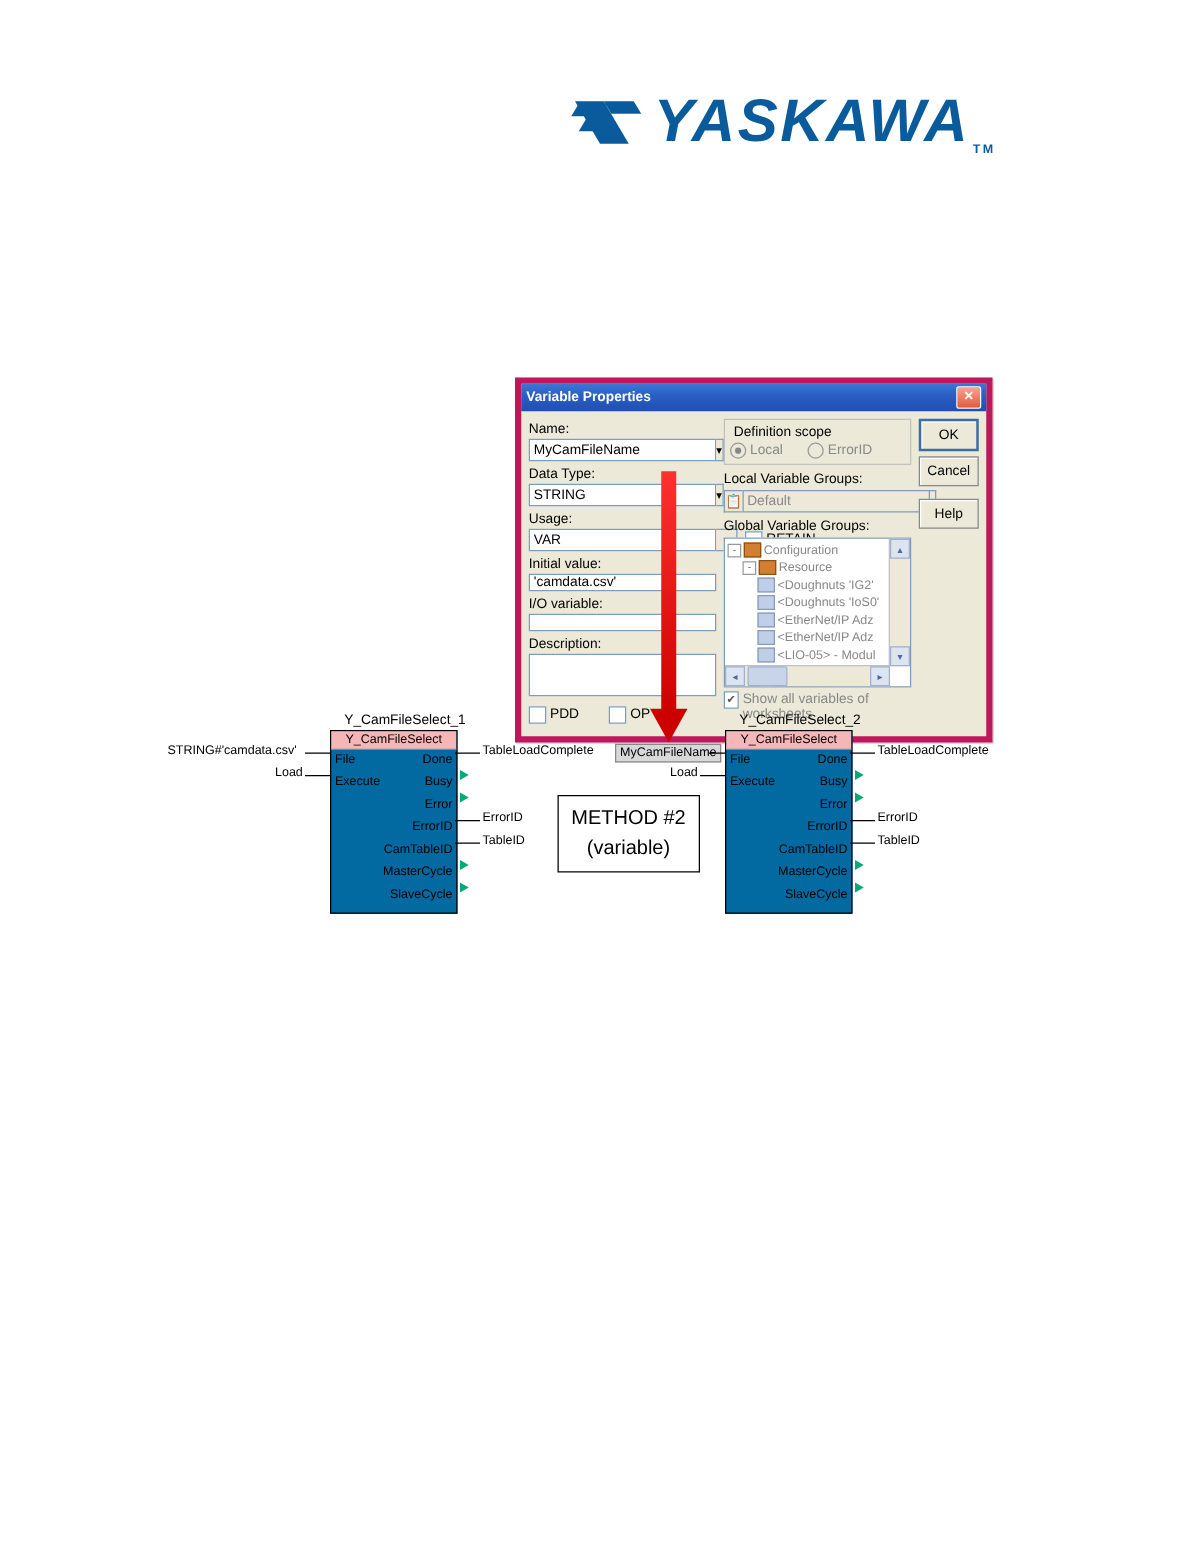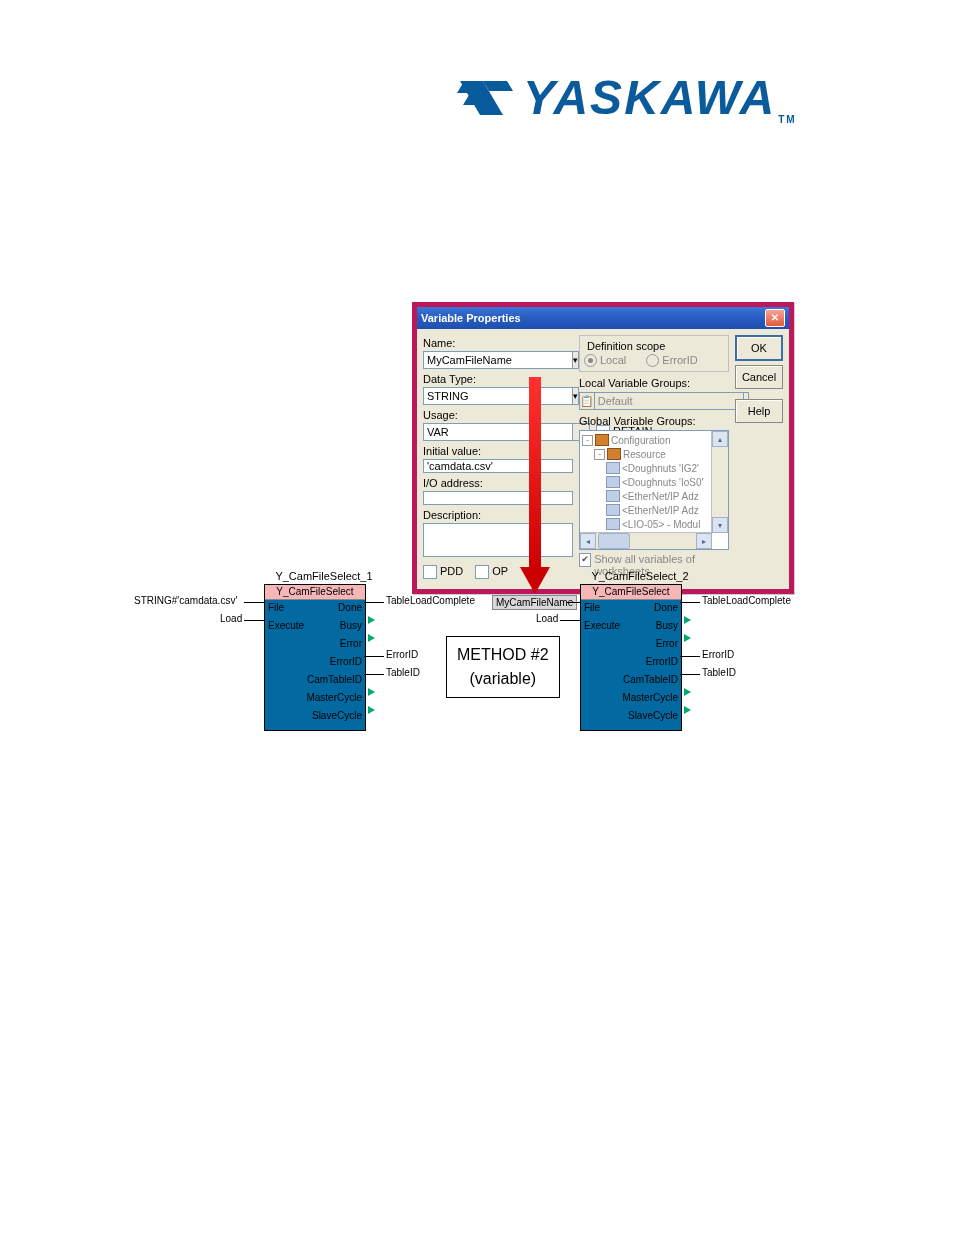--- a/index.html
+++ b/index.html
@@ -46,21 +46,21 @@
 .folder-icon{width:12px;height:10px;background:#d08030;border:1px solid #905010}
 .item-icon{width:12px;height:10px;background:#bfcfe8;border:1px solid #8899bb}
 .tree-scroll-v{position:absolute;right:0;top:0;bottom:16px;width:16px;background:#ece9d8;border-left:1px solid #c0c0c0;display:flex;flex-direction:column;justify-content:space-between}
 .tree-scroll-h{position:absolute;left:0;right:16px;bottom:0;height:16px;background:#ece9d8;border-top:1px solid #c0c0c0;display:flex;justify-content:space-between}
 .scroll-btn{width:16px;height:16px;background:#dce4f0;border:1px solid #a0b0d0;display:flex;align-items:center;justify-content:center;font-size:8px;color:#4a6aa0;box-sizing:border-box}
 .scroll-thumb-h{position:absolute;left:18px;bottom:0;width:30px;height:14px;background:#c8d4e8;border:1px solid #a0b0d0;border-radius:2px}
 
 .btn{height:22px;border:1px solid #888;background:#ece9d8;font-size:11px;display:flex;align-items:center;justify-content:center;box-shadow:inset 1px 1px 0 #fff}
 .btn.default{border:2px solid #3b6ea5}
 
-.flex-row{display:flex;gap:12px;margin-top:6px}
+.flex-row{display:flex;gap:24px;margin-top:6px}
 
 
 .arrow{position:absolute;left:525px;top:377px;width:20px;height:217px}
 .arrow-shaft{position:absolute;left:4px;top:0;width:12px;height:195px;background:linear-gradient(#ff3030,#cc0000)}
 .arrow-head{position:absolute;left:-5px;top:190px;width:0;height:0;border-left:15px solid transparent;border-right:15px solid transparent;border-top:27px solid #cc0000}
 
 
 .diagram{position:absolute;left:124px;top:570px;width:680px;height:170px}
 .instance-label{position:absolute;font-size:11px;color:#000;text-align:center}
 .fb-block{position:absolute;width:100px;background:#0369a1;border:1px solid #000}
@@ -119,21 +119,21 @@
             <input class="input" value="VAR" style="">
             <div class="drop-btn"></div>
           </div>
           <div class="check-row">
             <span class="chk"></span>
             <span>RETAIN</span>
           </div>
         </div>
         <div class="lbl">Initial value:</div>
         <input class="input" value="'camdata.csv'" style="">
-        <div class="lbl">I/O address:</div>
+        <div class="lbl">I/O variable:</div>
         <input class="input" value="" style="">
         <div class="lbl">Description:</div>
         <div class="textarea"></div>
         <div class="flex-row">
           <div class="check-row">
               <span class="chk"></span>
               <span>PDD</span>
             </div>
           <div class="check-row">
               <span class="chk"></span>

